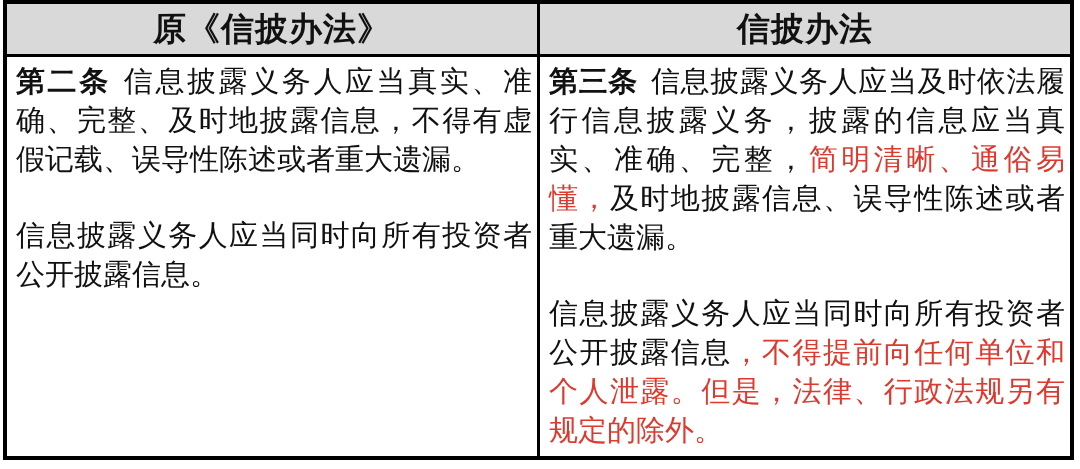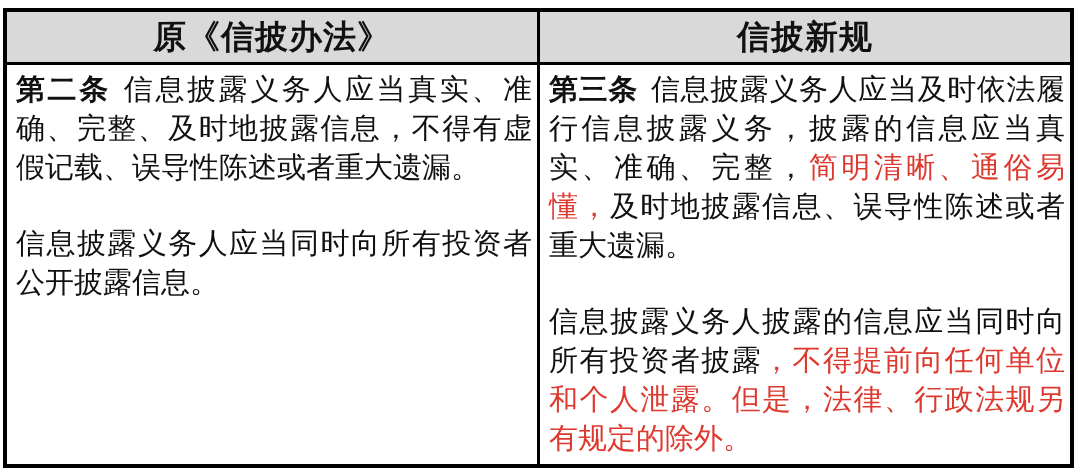--- a/index.html
+++ b/index.html
@@ -11,21 +11,21 @@
     width: 1080px;
     height: 469px;
     overflow: hidden;
     font-family: "Liberation Serif", "DejaVu Serif", serif;
     color: #111111;
   }
   .page {
     width: 1080px;
     height: 377px;
     box-sizing: border-box;
-    padding: 8px 6px 3px 3px;
+    padding: 0 6px 3px 3px;
     background: #ffffff;
   }
   table.cmp-table {
     width: 100%;
     height: 100%;
     border-collapse: collapse;
     table-layout: fixed;
     border: 4px solid #000000;
   }
   .cmp-table th {
@@ -64,37 +64,37 @@
   }
 </style>
 </head>
 <body>
 
 <div class="page">
   <table class="cmp-table">
     <thead>
       <tr>
         <th>原《信披办法》</th>
-        <th>信披新规</th>
+        <th>信披办法</th>
       </tr>
     </thead>
     <tbody>
       <tr>
         <td>
           <p>
             <span class="article-no">第二条</span><span>信息披露义务人应当真实、准确、完整、及时地披露信息，不得有虚假记载、误导性陈述或者重大遗漏。</span>
           </p>
           <p>
             <span>信息披露义务人应当同时向所有投资者公开披露信息。</span>
           </p>
         </td>
         <td>
           <p>
             <span class="article-no">第三条</span><span>信息披露义务人应当及时依法履行信息披露义务，披露的信息应当真实、准确、完整，</span><span class="red">简明清晰、通俗易懂，</span><span>及时地披露信息、误导性陈述或者重大遗漏。</span>
           </p>
           <p>
-            <span>信息披露义务人披露的信息应当同时向所有投资者披露</span><span class="red">，不得提前向任何单位和个人泄露。但是，法律、行政法规另有规定的除外。</span>
+            <span>信息披露义务人应当同时向所有投资者公开披露信息</span><span class="red">，不得提前向任何单位和个人泄露。但是，法律、行政法规另有规定的除外。</span>
           </p>
         </td>
       </tr>
     </tbody>
   </table>
 </div>
 
 </body></html>

